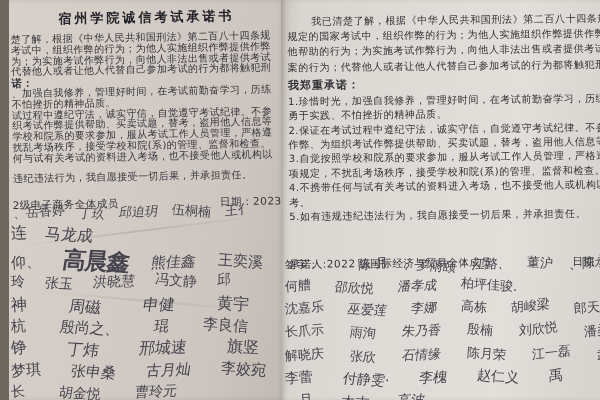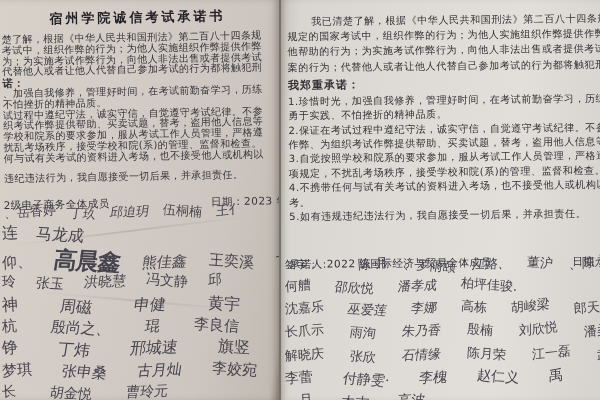--- a/index.html
+++ b/index.html
@@ -4,21 +4,21 @@
 <style>
   html,body{margin:0;padding:0;background:#55504a;}
   #stage{
     position:relative;width:600px;height:400px;overflow:hidden;
     background:linear-gradient(90deg,#6e6760 0%,#7a736c 50%,#6e6760 100%);
     font-family:"DejaVu Sans","Liberation Sans",sans-serif;
   }
   
   .page{position:absolute;top:0;bottom:0;overflow:hidden;}
   .page-left{
-    left:0;width:279px;
+    left:9px;width:279px;
     background:linear-gradient(100deg,#d8d1ca 0%,#d3ccc6 40%,#cdc6c0 75%,#c2bbb4 97%,#a59d95 100%);
     box-shadow:inset -6px 0 8px -4px rgba(60,50,40,.45);
   }
   .page-right{
     left:281px;width:319px;
     background:linear-gradient(95deg,#c9c3bd 0%,#d9d6d1 6%,#dedbd6 35%,#e2dfda 70%,#d6d3ce 100%);
     box-shadow:inset 5px 0 7px -4px rgba(60,50,40,.4);
   }
   .crease{position:absolute;pointer-events:none;}
   .crease.c1{left:10px;top:230px;width:240px;height:2px;background:linear-gradient(90deg,transparent,rgba(120,110,100,.25),transparent);transform:rotate(-7deg);}

